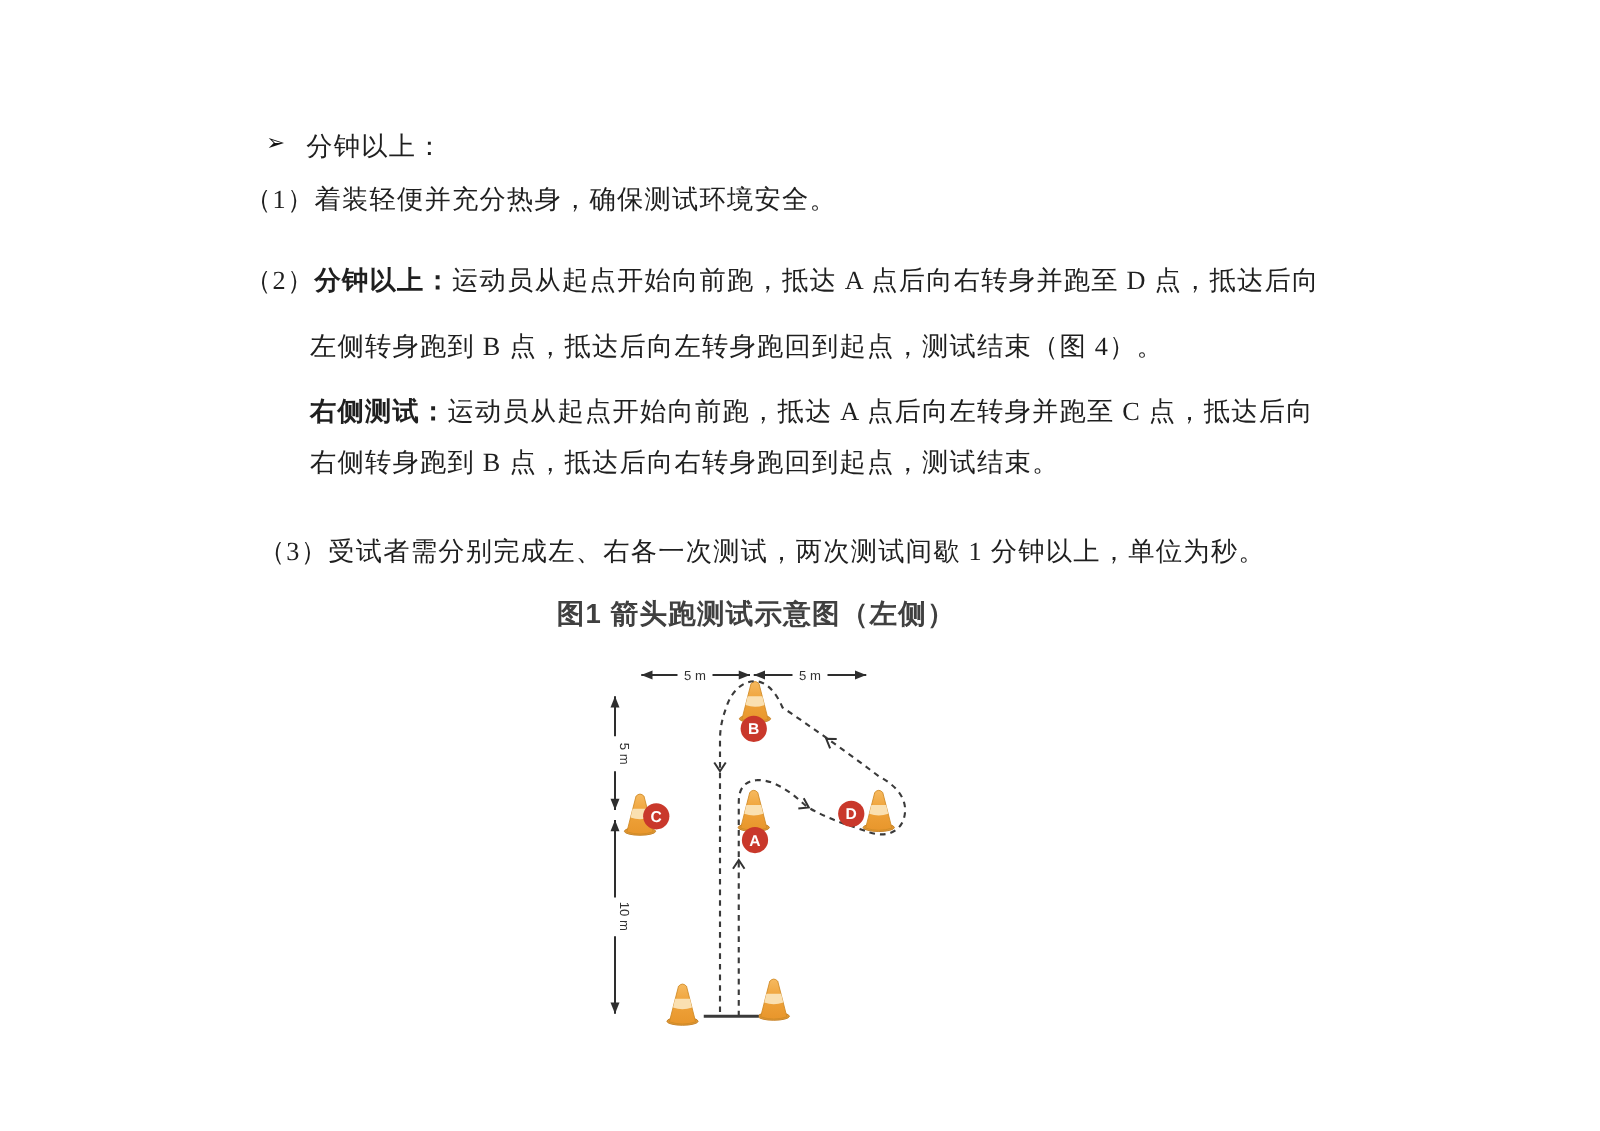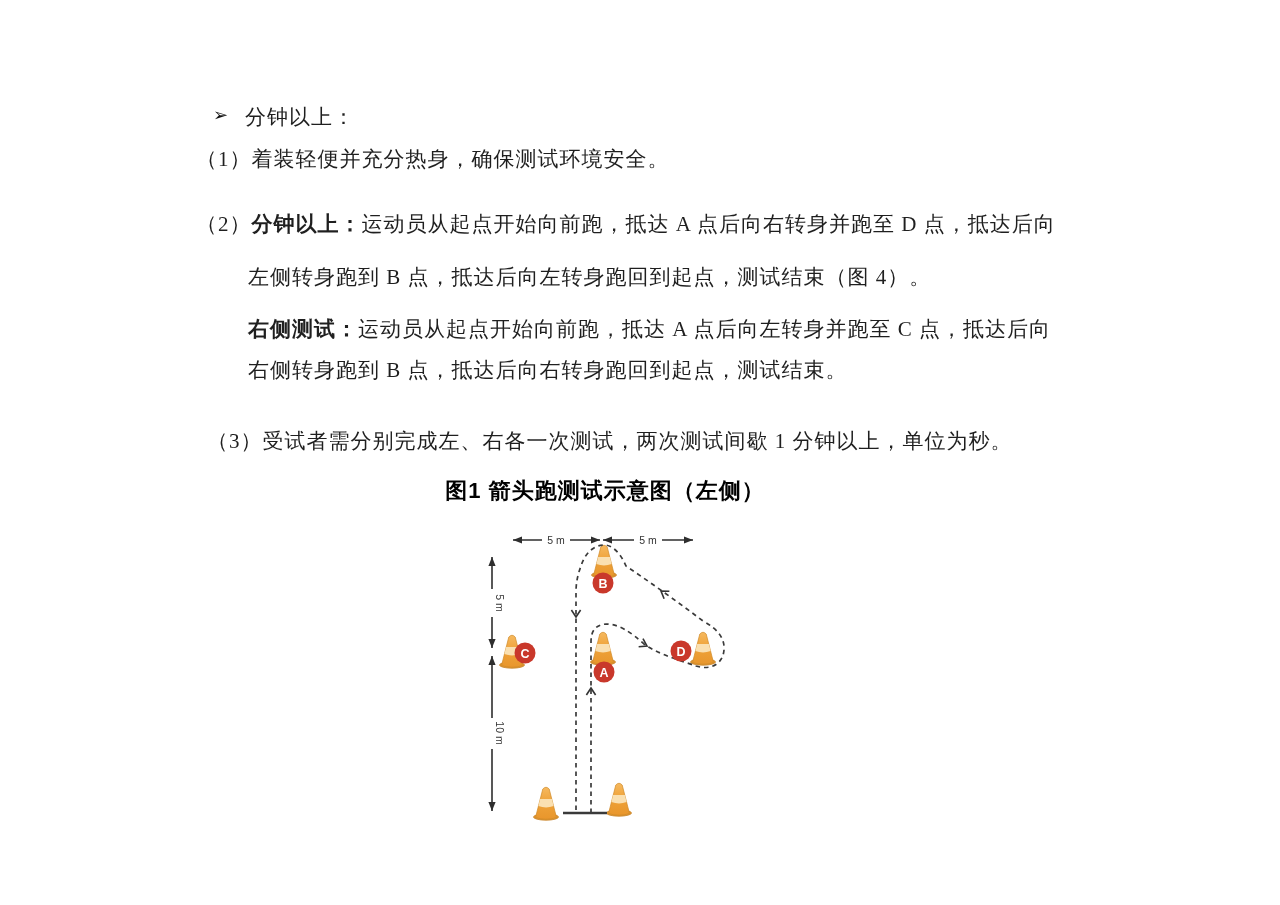--- a/index.html
+++ b/index.html
@@ -19,21 +19,21 @@
   .line b{font-weight:700;}
   .bullet-row{display:flex;align-items:flex-start;}
   .bullet-marker{
     font-family:"DejaVu Sans","Liberation Sans",sans-serif;
     font-size:18px;margin-right:16px;margin-top:1px;color:#111;
   }
   .fig-caption{
     position:absolute;left:0;top:476px;width:1210px;
     text-align:center;
     font-family:"Liberation Sans","DejaVu Sans",sans-serif;
-    font-weight:700;font-size:22px;color:#000000;
+    font-weight:700;font-size:22px;color:#404040;
     letter-spacing:1px;white-space:nowrap;
   }
   .diagram{position:absolute;left:460px;top:520px;}
   svg text{font-family:"Liberation Sans","DejaVu Sans",sans-serif;}
   .dim-label{font-size:10.5px;fill:#333;}
   .pt-letter{font-size:12.5px;font-weight:700;fill:#ffffff;}
 </style>
 </head>
 <body>
 

